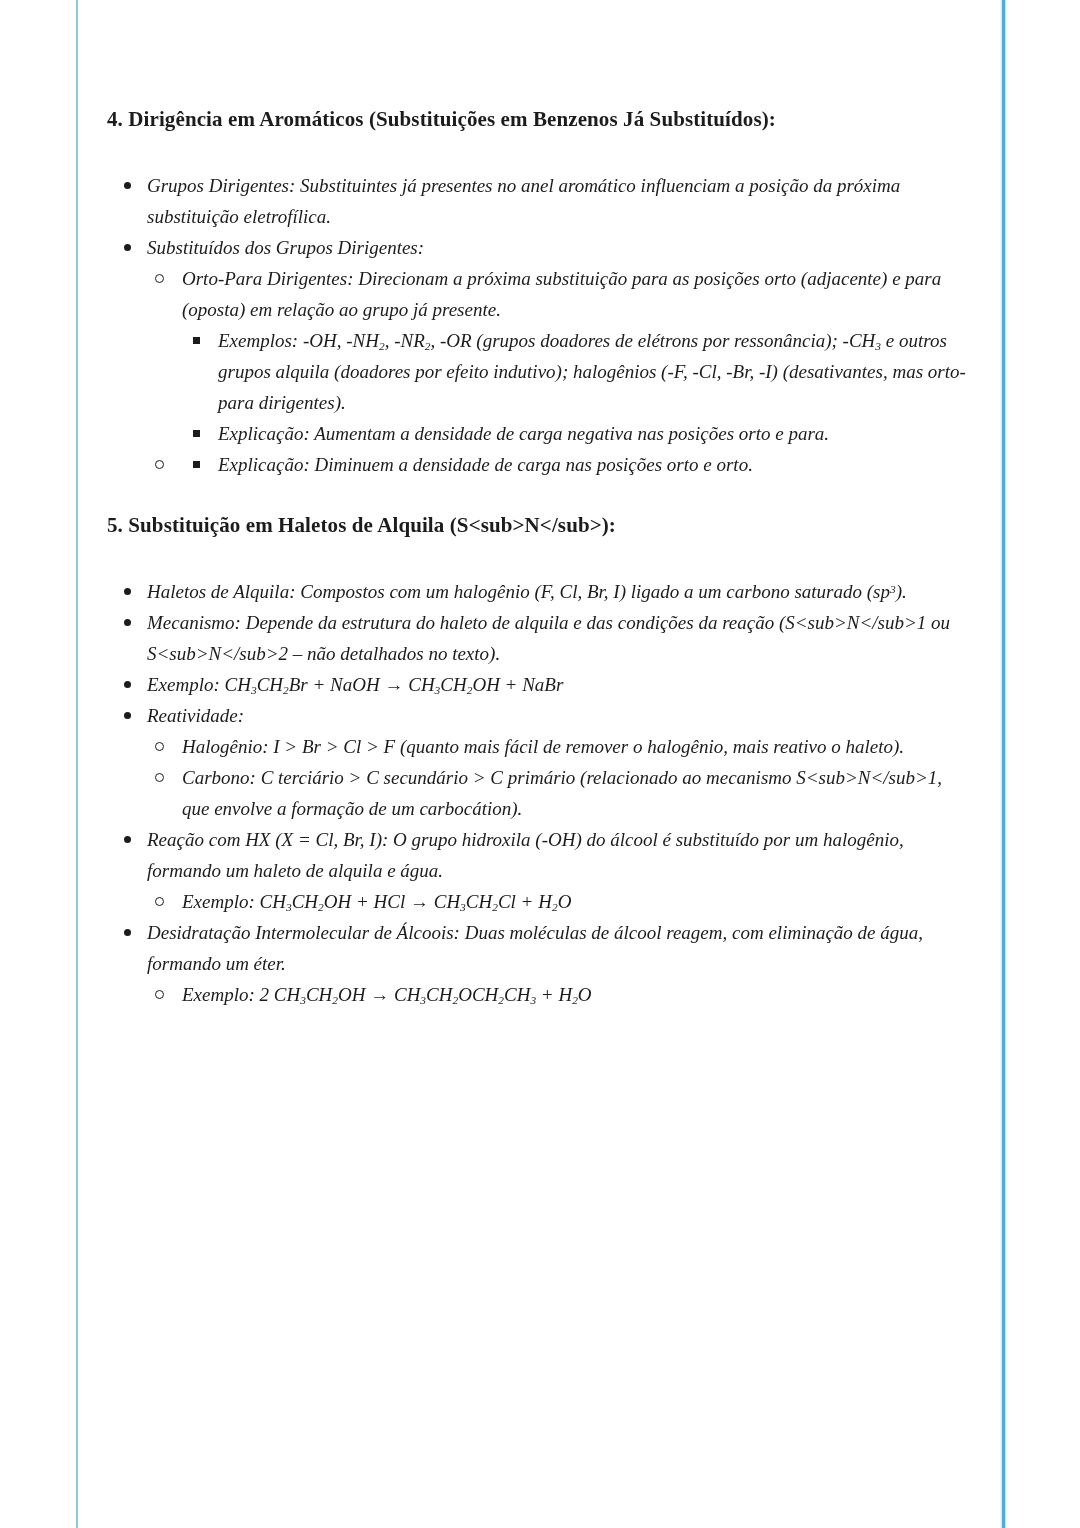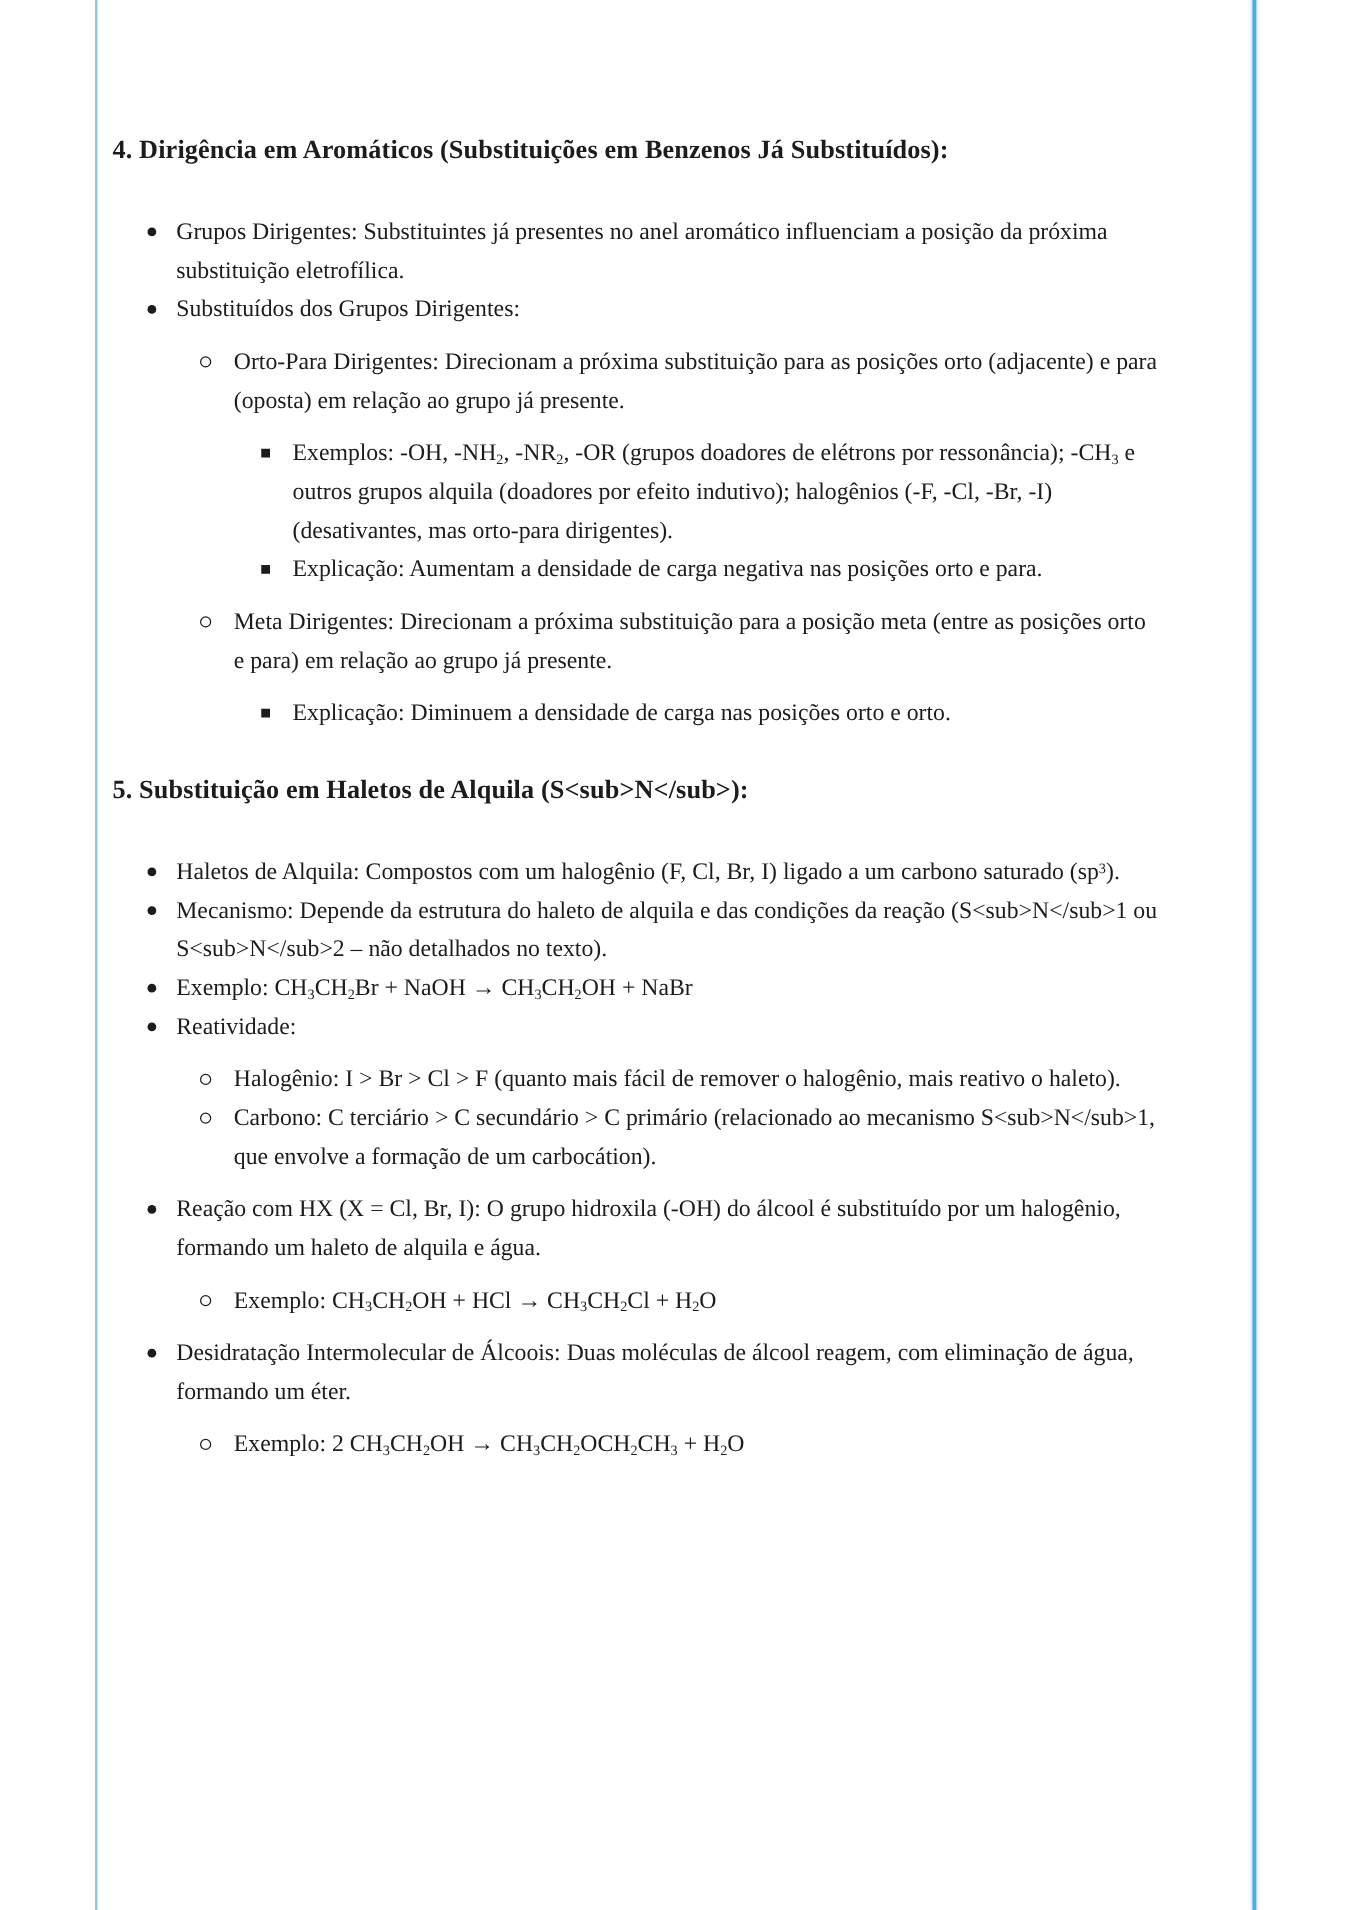--- a/index.html
+++ b/index.html
@@ -13,29 +13,29 @@
     background:#ffffff;
     font-family:"Liberation Serif","DejaVu Serif",serif;
     color:var(--text);
     position:relative;
     overflow:hidden;
   }
   .vline{position:absolute;top:0;bottom:0;}
   .vline.left{left:76px;width:2px;background:var(--left-line);}
   .vline.right{left:1002px;width:3px;background:var(--right-line);box-shadow:0 0 2px 1px rgba(79,172,225,.35);}
   .content{
-    position:absolute;left:90px;top:104px;width:860px;
+    position:absolute;left:107px;top:104px;width:860px;
     font-size:19px;line-height:31px;
   }
   h2{
     font-size:21px;line-height:30px;font-weight:bold;
     margin:30px 0 36px 0;color:var(--text);letter-spacing:.1px;
   }
   h2.first{margin-top:0;}
-  ul{margin:11px;padding:0;list-style:none;}
+  ul{margin:0;padding:0;list-style:none;font-style:italic;}
   ul.l1{padding-left:40px;}
   ul.l2{padding-left:35px;}
   ul.l3{padding-left:36px;}
   li{position:relative;}
   li::before{content:"";position:absolute;box-sizing:border-box;}
   li.b1::before{width:7px;height:7px;background:var(--text);border-radius:50%;left:-23px;top:12px;}
   li.b2::before{width:9px;height:9px;border:1.6px solid var(--text);border-radius:50%;left:-27px;top:11px;background:transparent;}
   li.b3::before{width:7px;height:7px;background:var(--text);left:-25px;top:12px;}
   sub{font-size:0.60em;line-height:0;position:relative;vertical-align:baseline;top:0.22em;}
   sup{font-size:0.60em;line-height:0;position:relative;vertical-align:baseline;top:-0.45em;}
@@ -61,21 +61,20 @@
           <ul class="l3">
             <li class="b3">
               <span>Exemplos: -OH, -NH<sub>2</sub>, -NR<sub>2</sub>, -OR (grupos doadores de elétrons por ressonância); -CH<sub>3</sub> e outros grupos alquila (doadores por efeito indutivo); halogênios (-F, -Cl, -Br, -I) (desativantes, mas orto-para dirigentes).</span>
             </li>
             <li class="b3">
               <span>Explicação: Aumentam a densidade de carga negativa nas posições orto e para.</span>
             </li>
           </ul>
         </li>
         <li class="b2">
-          <span>Meta Dirigentes: Direcionam a próxima substituição para a posição meta (entre as posições orto e para) em relação ao grupo já presente.</span>
           <ul class="l3">
             <li class="b3">
               <span>Explicação: Diminuem a densidade de carga nas posições orto e orto.</span>
             </li>
           </ul>
         </li>
       </ul>
     </li>
   </ul>
 

